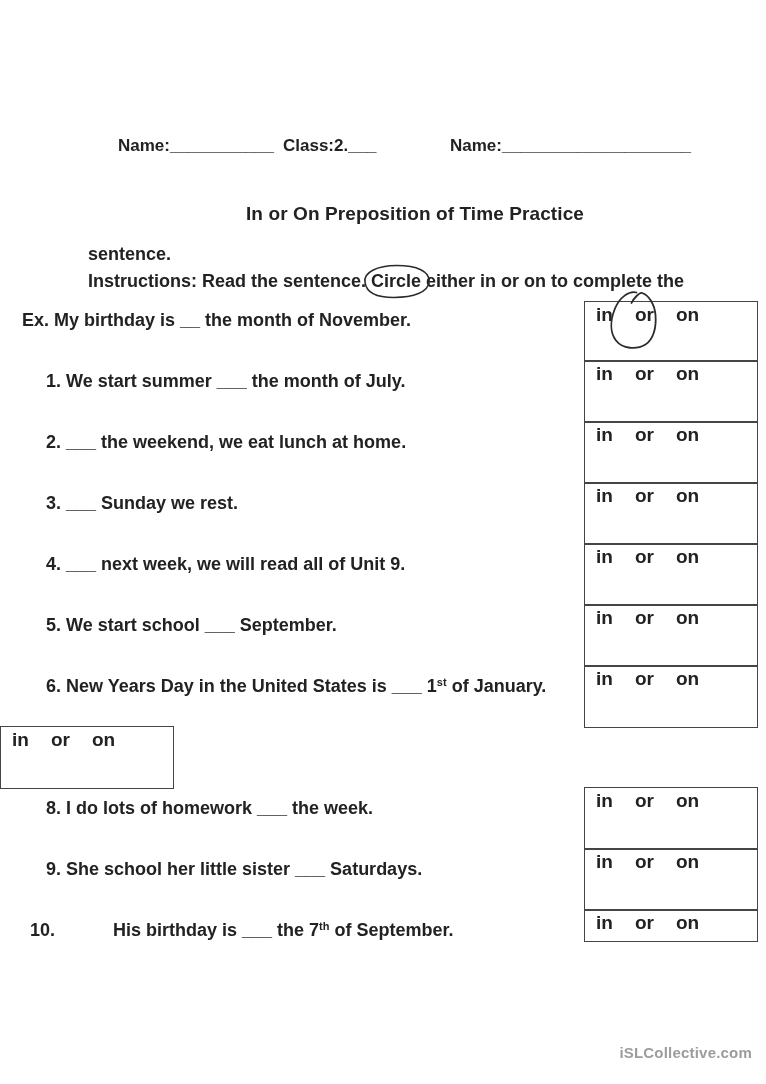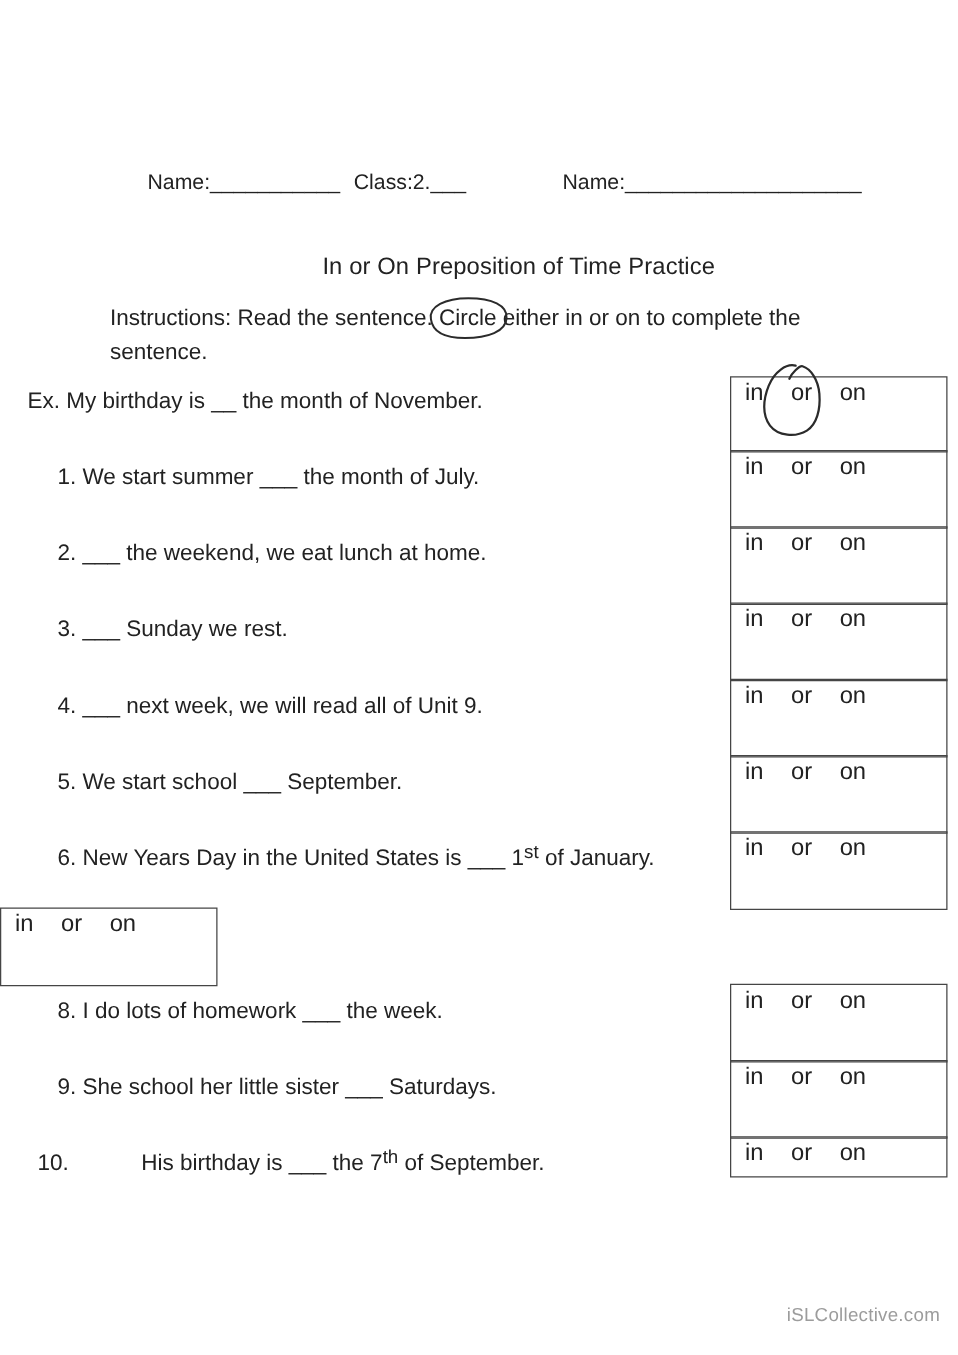--- a/index.html
+++ b/index.html
@@ -8,20 +8,21 @@
     background: #ffffff;
   }
   .page {
     position: relative;
     width: 766px;
     height: 1084px;
     background: var(--page, #ffffff);
     font-family: "Liberation Sans", "DejaVu Sans", sans-serif;
     color: var(--text, #222222);
     overflow: hidden;
+    font-weight: bold;
   }
 
   
   .header-line { position: absolute; top: 136px; left: 0; right: 0; height: 26px; font-size: 17px; white-space: nowrap; }
   .field-name  { position: absolute; left: 118px; }
   .field-class { position: absolute; left: 283px; }
   .field-date  { position: absolute; left: 450px; }
 
   
   .title {
@@ -47,21 +48,21 @@
   .row { display: flex; height: 61px; align-items: stretch; }
   .row:last-child { height: 31px; }
   .sentence {
     flex: 1; padding-left: 46px; padding-top: 7px;
     font-size: 18px; line-height: 24px; white-space: nowrap;
   }
   .row:first-child .sentence { padding-left: 22px; }
   .row:last-child  .sentence { padding-left: 30px; }
   .num { margin-right: 5px; }
   .row:last-child .num { display: inline-block; width: 83px; margin-right: 0; }
-  sup.sp { font-size: 15px; line-height: 0; vertical-align: 6px; }
+  sup.sp { font-size: 11px; line-height: 0; vertical-align: 6px; }
 
   .cell {
     width: 174px; box-sizing: border-box;
     border: 1.8px solid var(--border, #454545);
     margin-top: -1.8px;
     padding-top: 2px;
     text-align: left;
     font-size: 19px; line-height: 22px;
     white-space: nowrap;
   }
@@ -87,24 +88,24 @@
 
   <div class="header-line">
     <span class="field-name">Name:___________</span>
     <span class="field-class">Class:2.___</span>
     <span class="field-date">Name:____________________</span>
   </div>
 
   <div class="title">In or On Preposition of Time Practice</div>
 
   <div class="instructions">
+    <div class="iline">sentence.</div>
     <div class="iline"><span>Instructions: Read the sentence. </span><span class="circled"><svg class="word-ellipse" viewBox="0 0 100 36" preserveAspectRatio="none">
             <path d="M7 19 C4 9 24 2.5 51 2.5 C79 2.5 97 8 96 18 C95 28.5 74 33.5 47 33.5 C22 33.5 9 28.5 7 19 Z" fill="none" stroke="var(--ink, #2b2b2b)" stroke-width="1.6" vector-effect="non-scaling-stroke"></path>
           </svg><span>Circle</span></span><span> either in or on to complete the</span></div>
-    <div class="iline">sentence.</div>
   </div>
 
   <div class="rows">
     <div class="row">
       <div class="sentence"><span class="num">Ex.</span><span class="pre">My birthday is __ the month of November.</span><sup class="sp sup"></sup><span class="post"></span></div>
       <div class="cell">
         <span class="opt opt-in">in</span><span class="opt opt-or">or</span><span class="opt opt-on">on</span>
       </div>
     </div>
 

